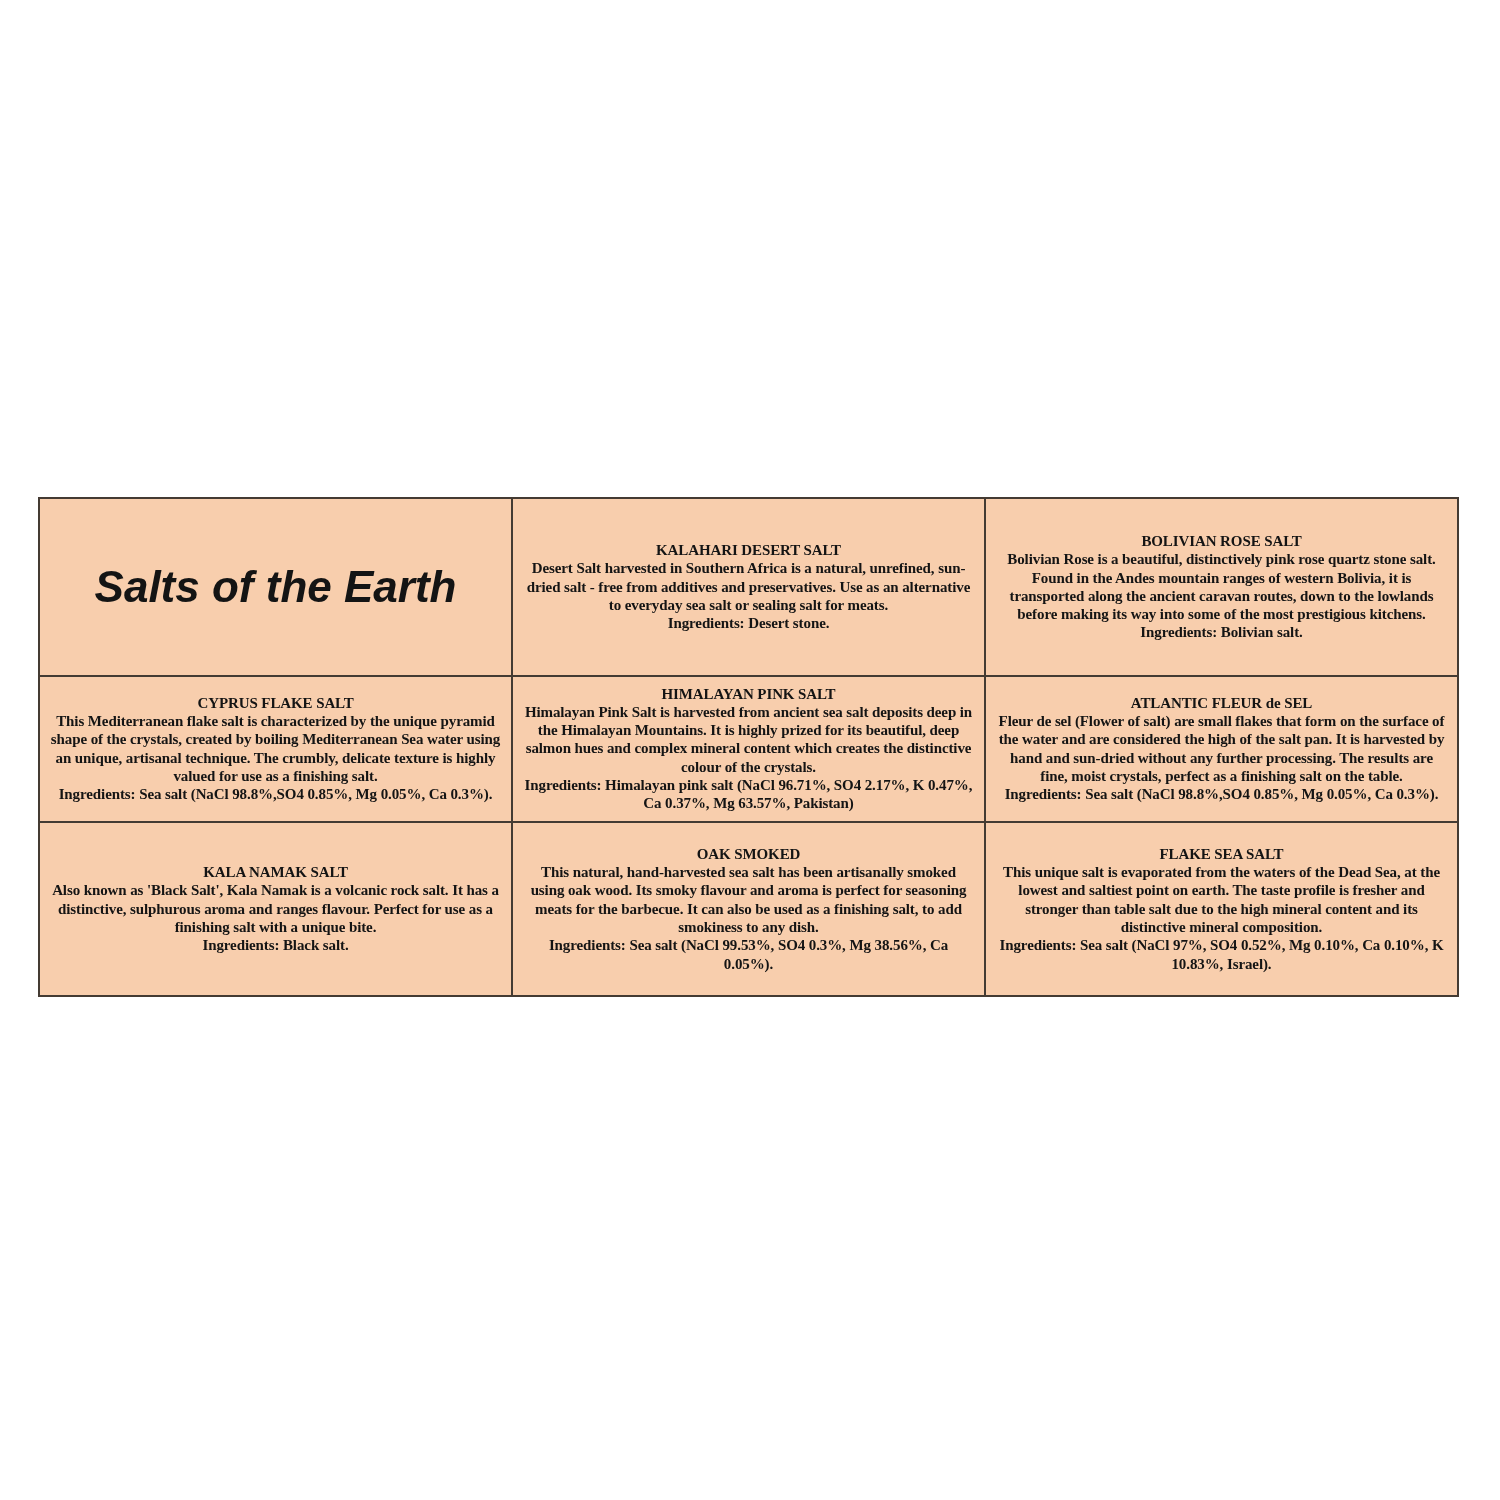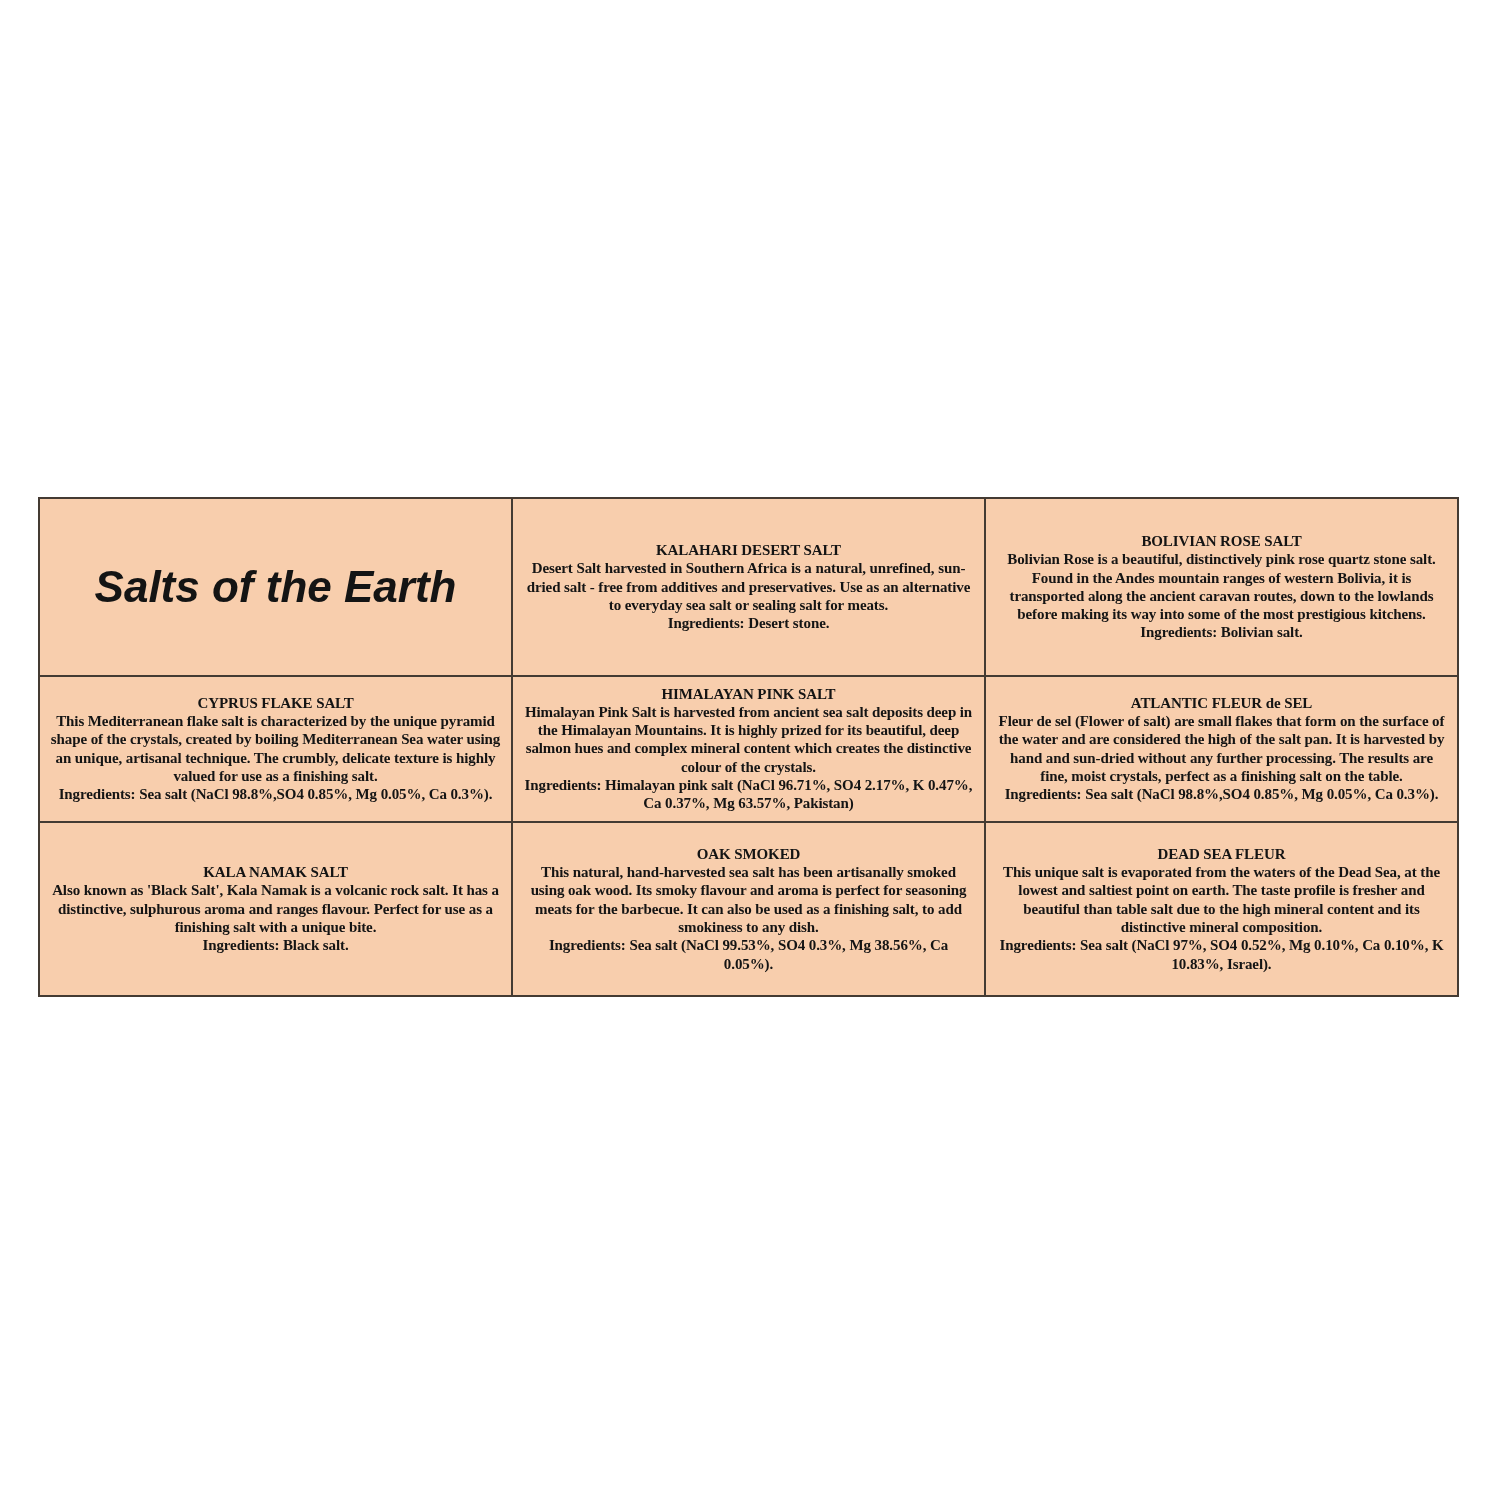--- a/index.html
+++ b/index.html
@@ -120,21 +120,21 @@
       </td>
       <td>
         <div class="cell-content">
           <div class="salt-heading">OAK SMOKED</div>
           <div class="salt-description">This natural, hand-harvested sea salt has been artisanally smoked using oak wood. Its smoky flavour and aroma is perfect for seasoning meats for the barbecue. It can also be used as a finishing salt, to add smokiness to any dish.</div>
           <div class="salt-ingredients">Ingredients: Sea salt (NaCl 99.53%, SO4 0.3%, Mg 38.56%, Ca 0.05%).</div>
         </div>
       </td>
       <td>
         <div class="cell-content">
-          <div class="salt-heading">DEAD SEA FLEUR</div>
-          <div class="salt-description">This unique salt is evaporated from the waters of the Dead Sea, at the lowest and saltiest point on earth. The taste profile is fresher and beautiful than table salt due to the high mineral content and its distinctive mineral composition.</div>
+          <div class="salt-heading">FLAKE SEA SALT</div>
+          <div class="salt-description">This unique salt is evaporated from the waters of the Dead Sea, at the lowest and saltiest point on earth. The taste profile is fresher and stronger than table salt due to the high mineral content and its distinctive mineral composition.</div>
           <div class="salt-ingredients">Ingredients: Sea salt (NaCl 97%, SO4 0.52%, Mg 0.10%, Ca 0.10%, K 10.83%, Israel).</div>
         </div>
       </td>
     </tr>
   </tbody>
     </table>
 </div>
 
 </body></html>

